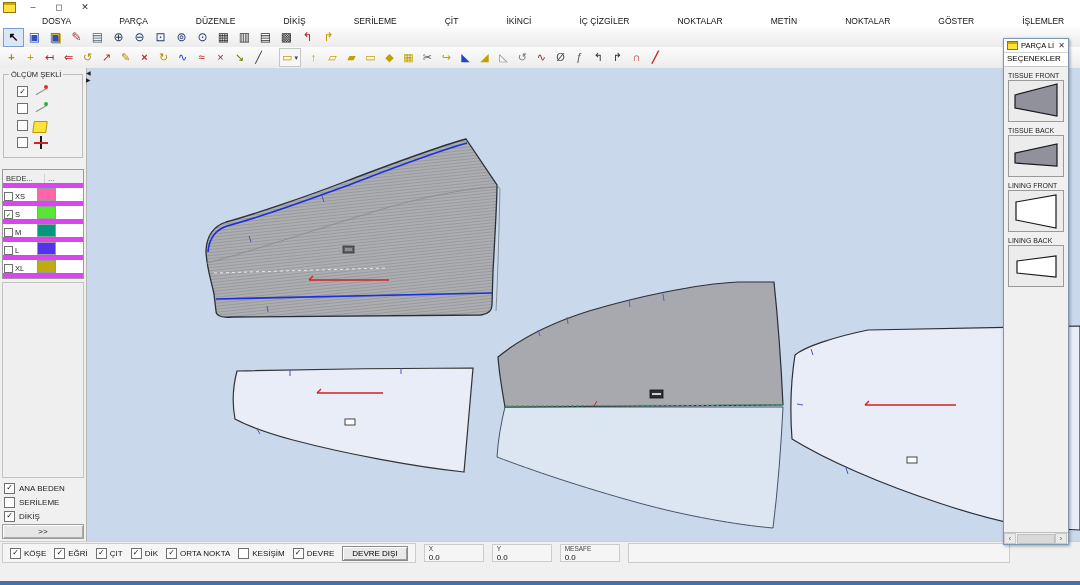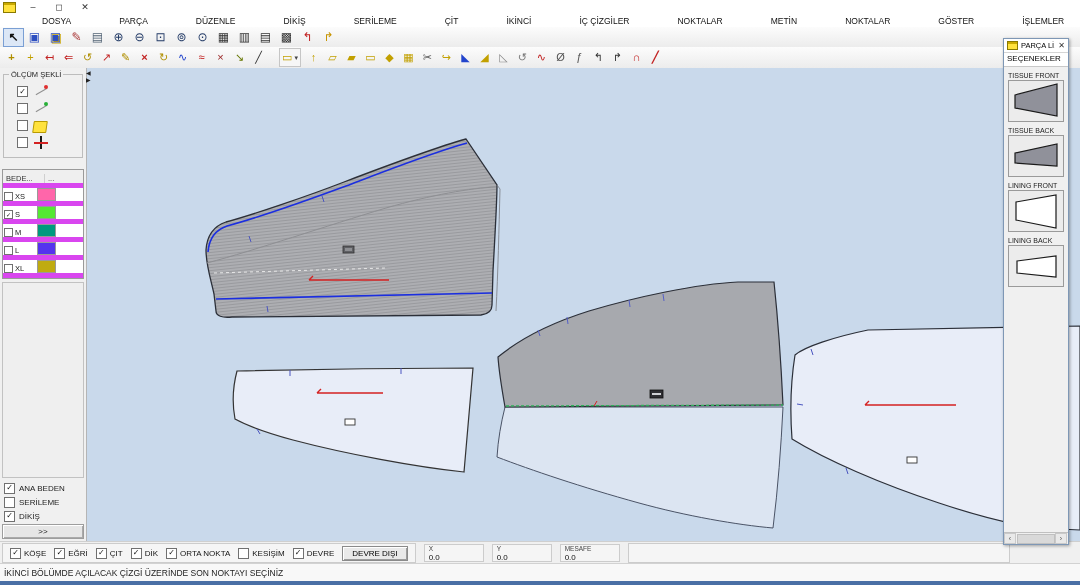--- a/index.html
+++ b/index.html
@@ -544,18 +544,15 @@
         <div class="nval">0.0</div>
       </span>
         <span class="nfield">
         <div class="nlab">MESAFE</div>
         <div class="nval">0.0</div>
       </span>
       </span>
     <span class="fillerbox"></span>
   </div>
 
-  <div class="statusbar">
-    <span>İKİNCİ BÖLÜMDE AÇILACAK ÇİZGİ ÜZERİNDE SON NOKTAYI SEÇİNİZ</span>
-  </div>
   <div class="bluestrip"></div>
 
 </div>
 
 </body></html>

